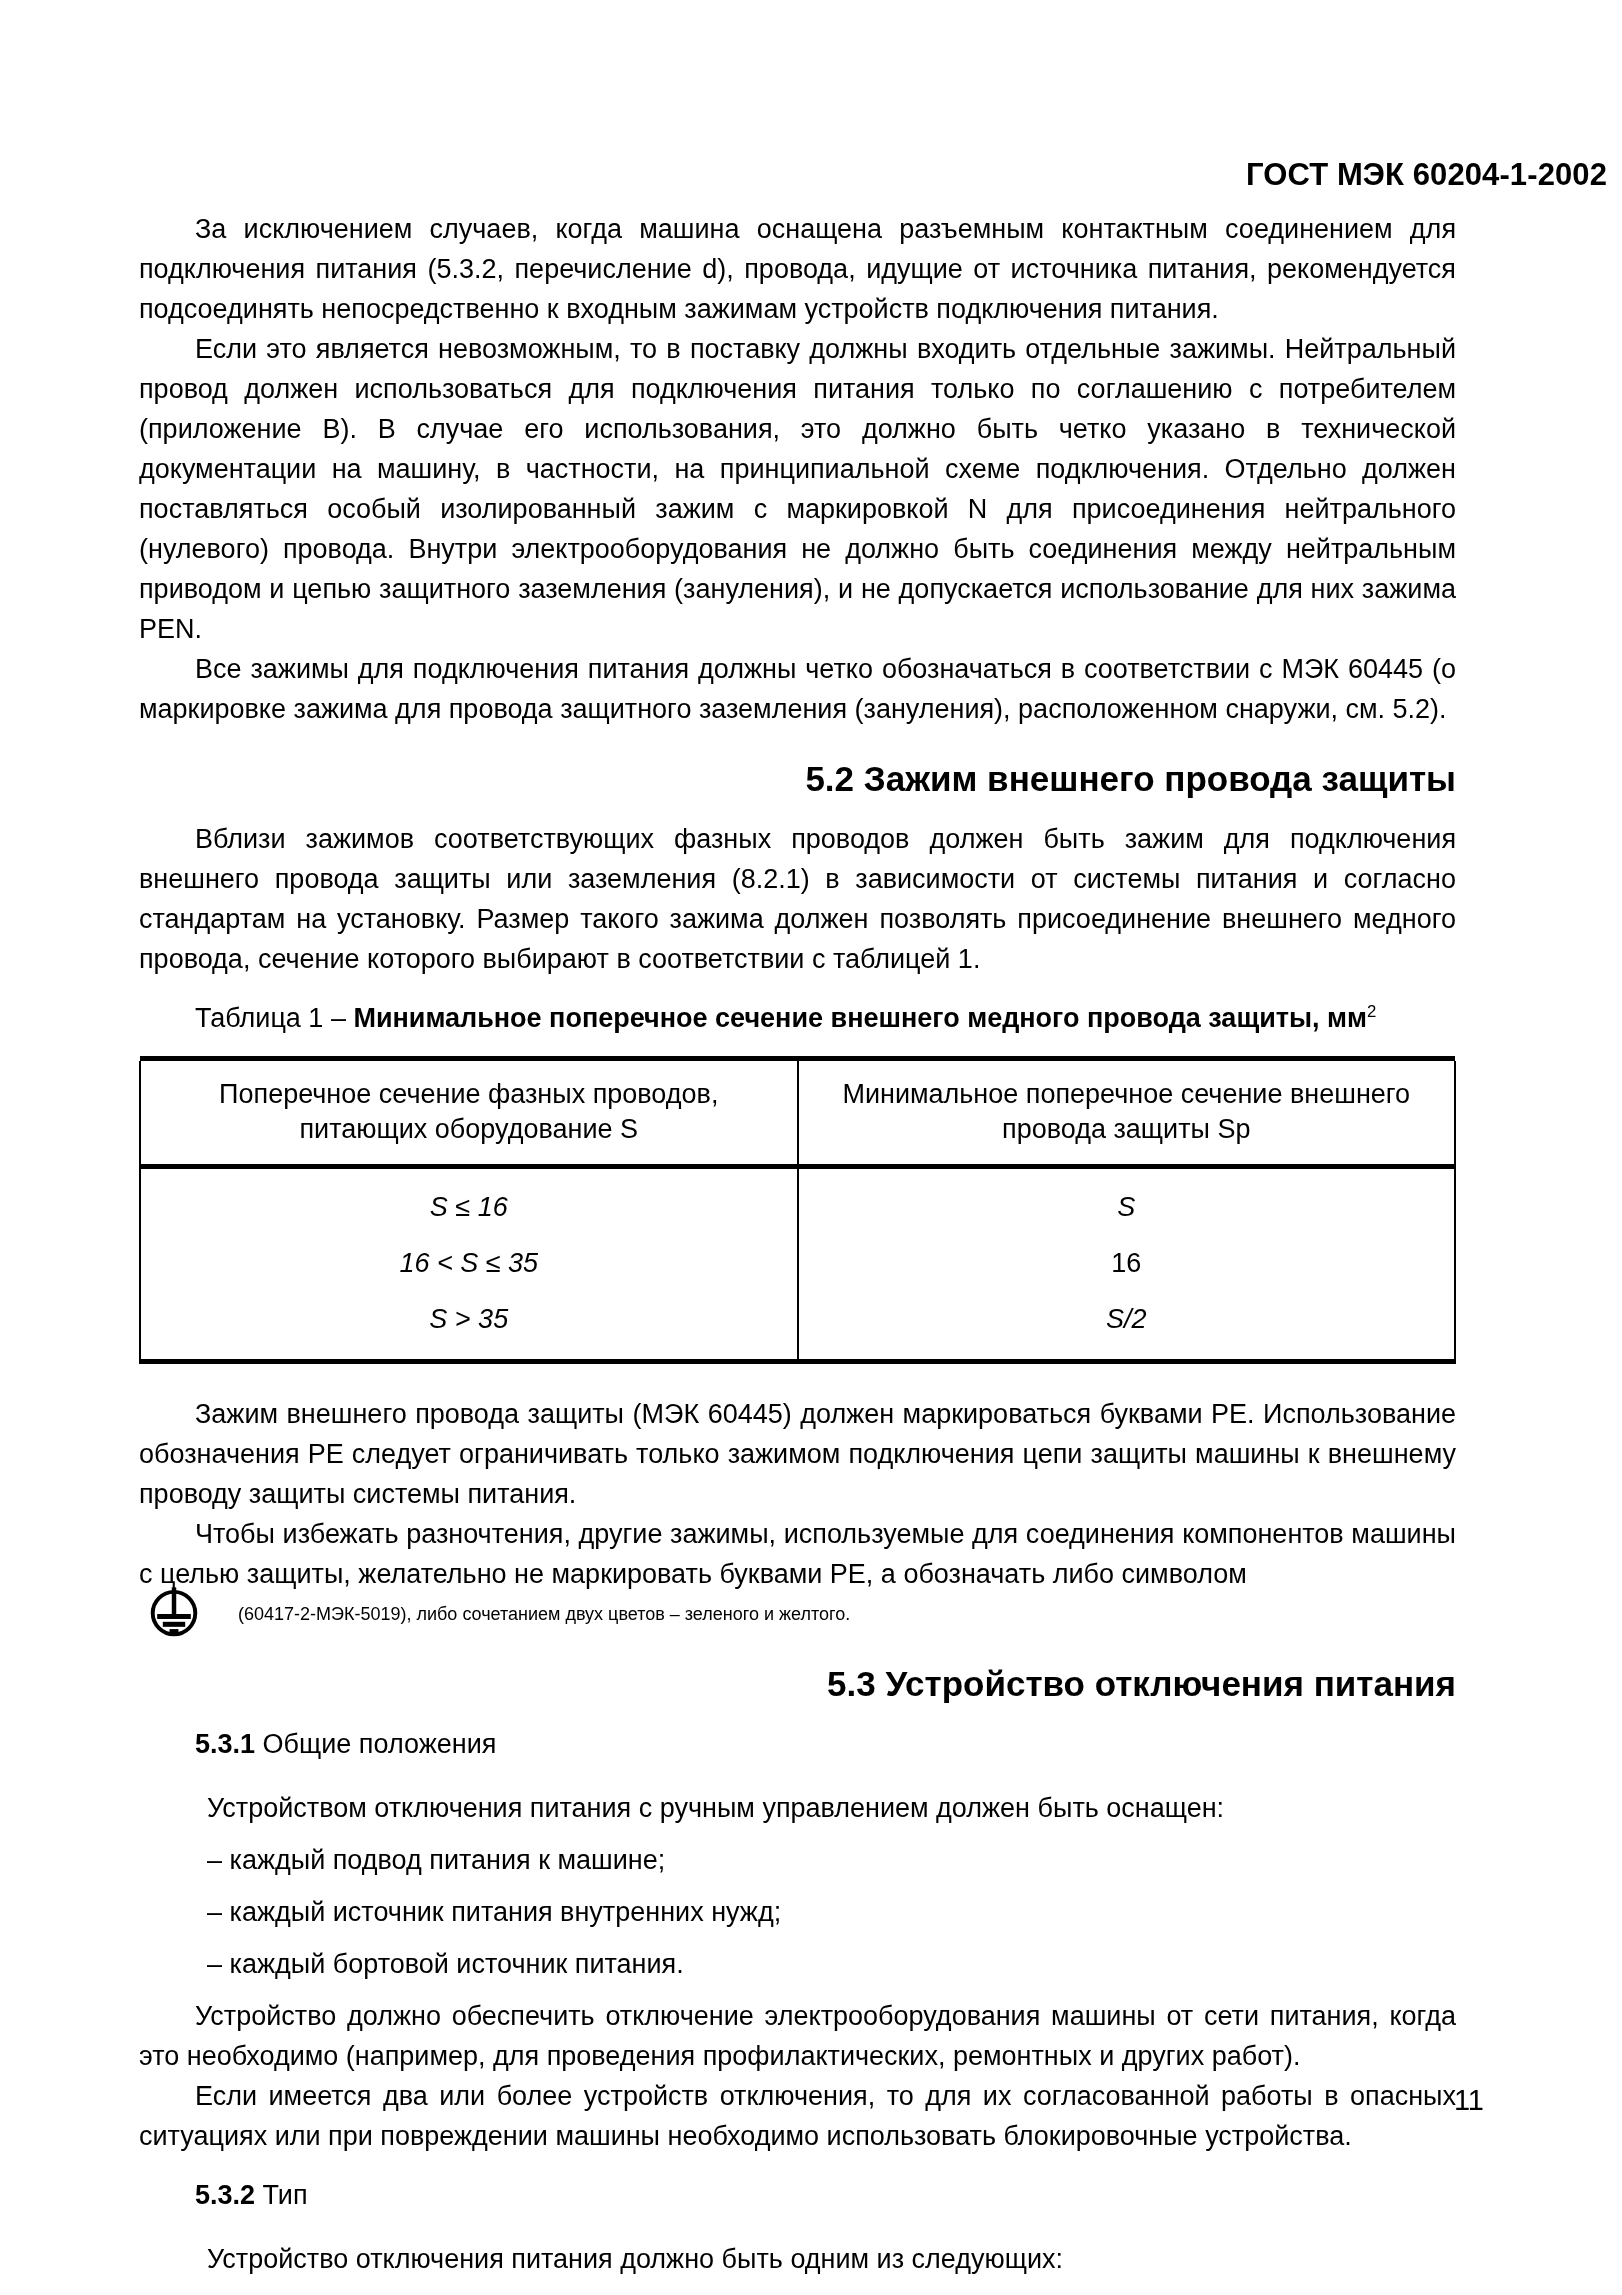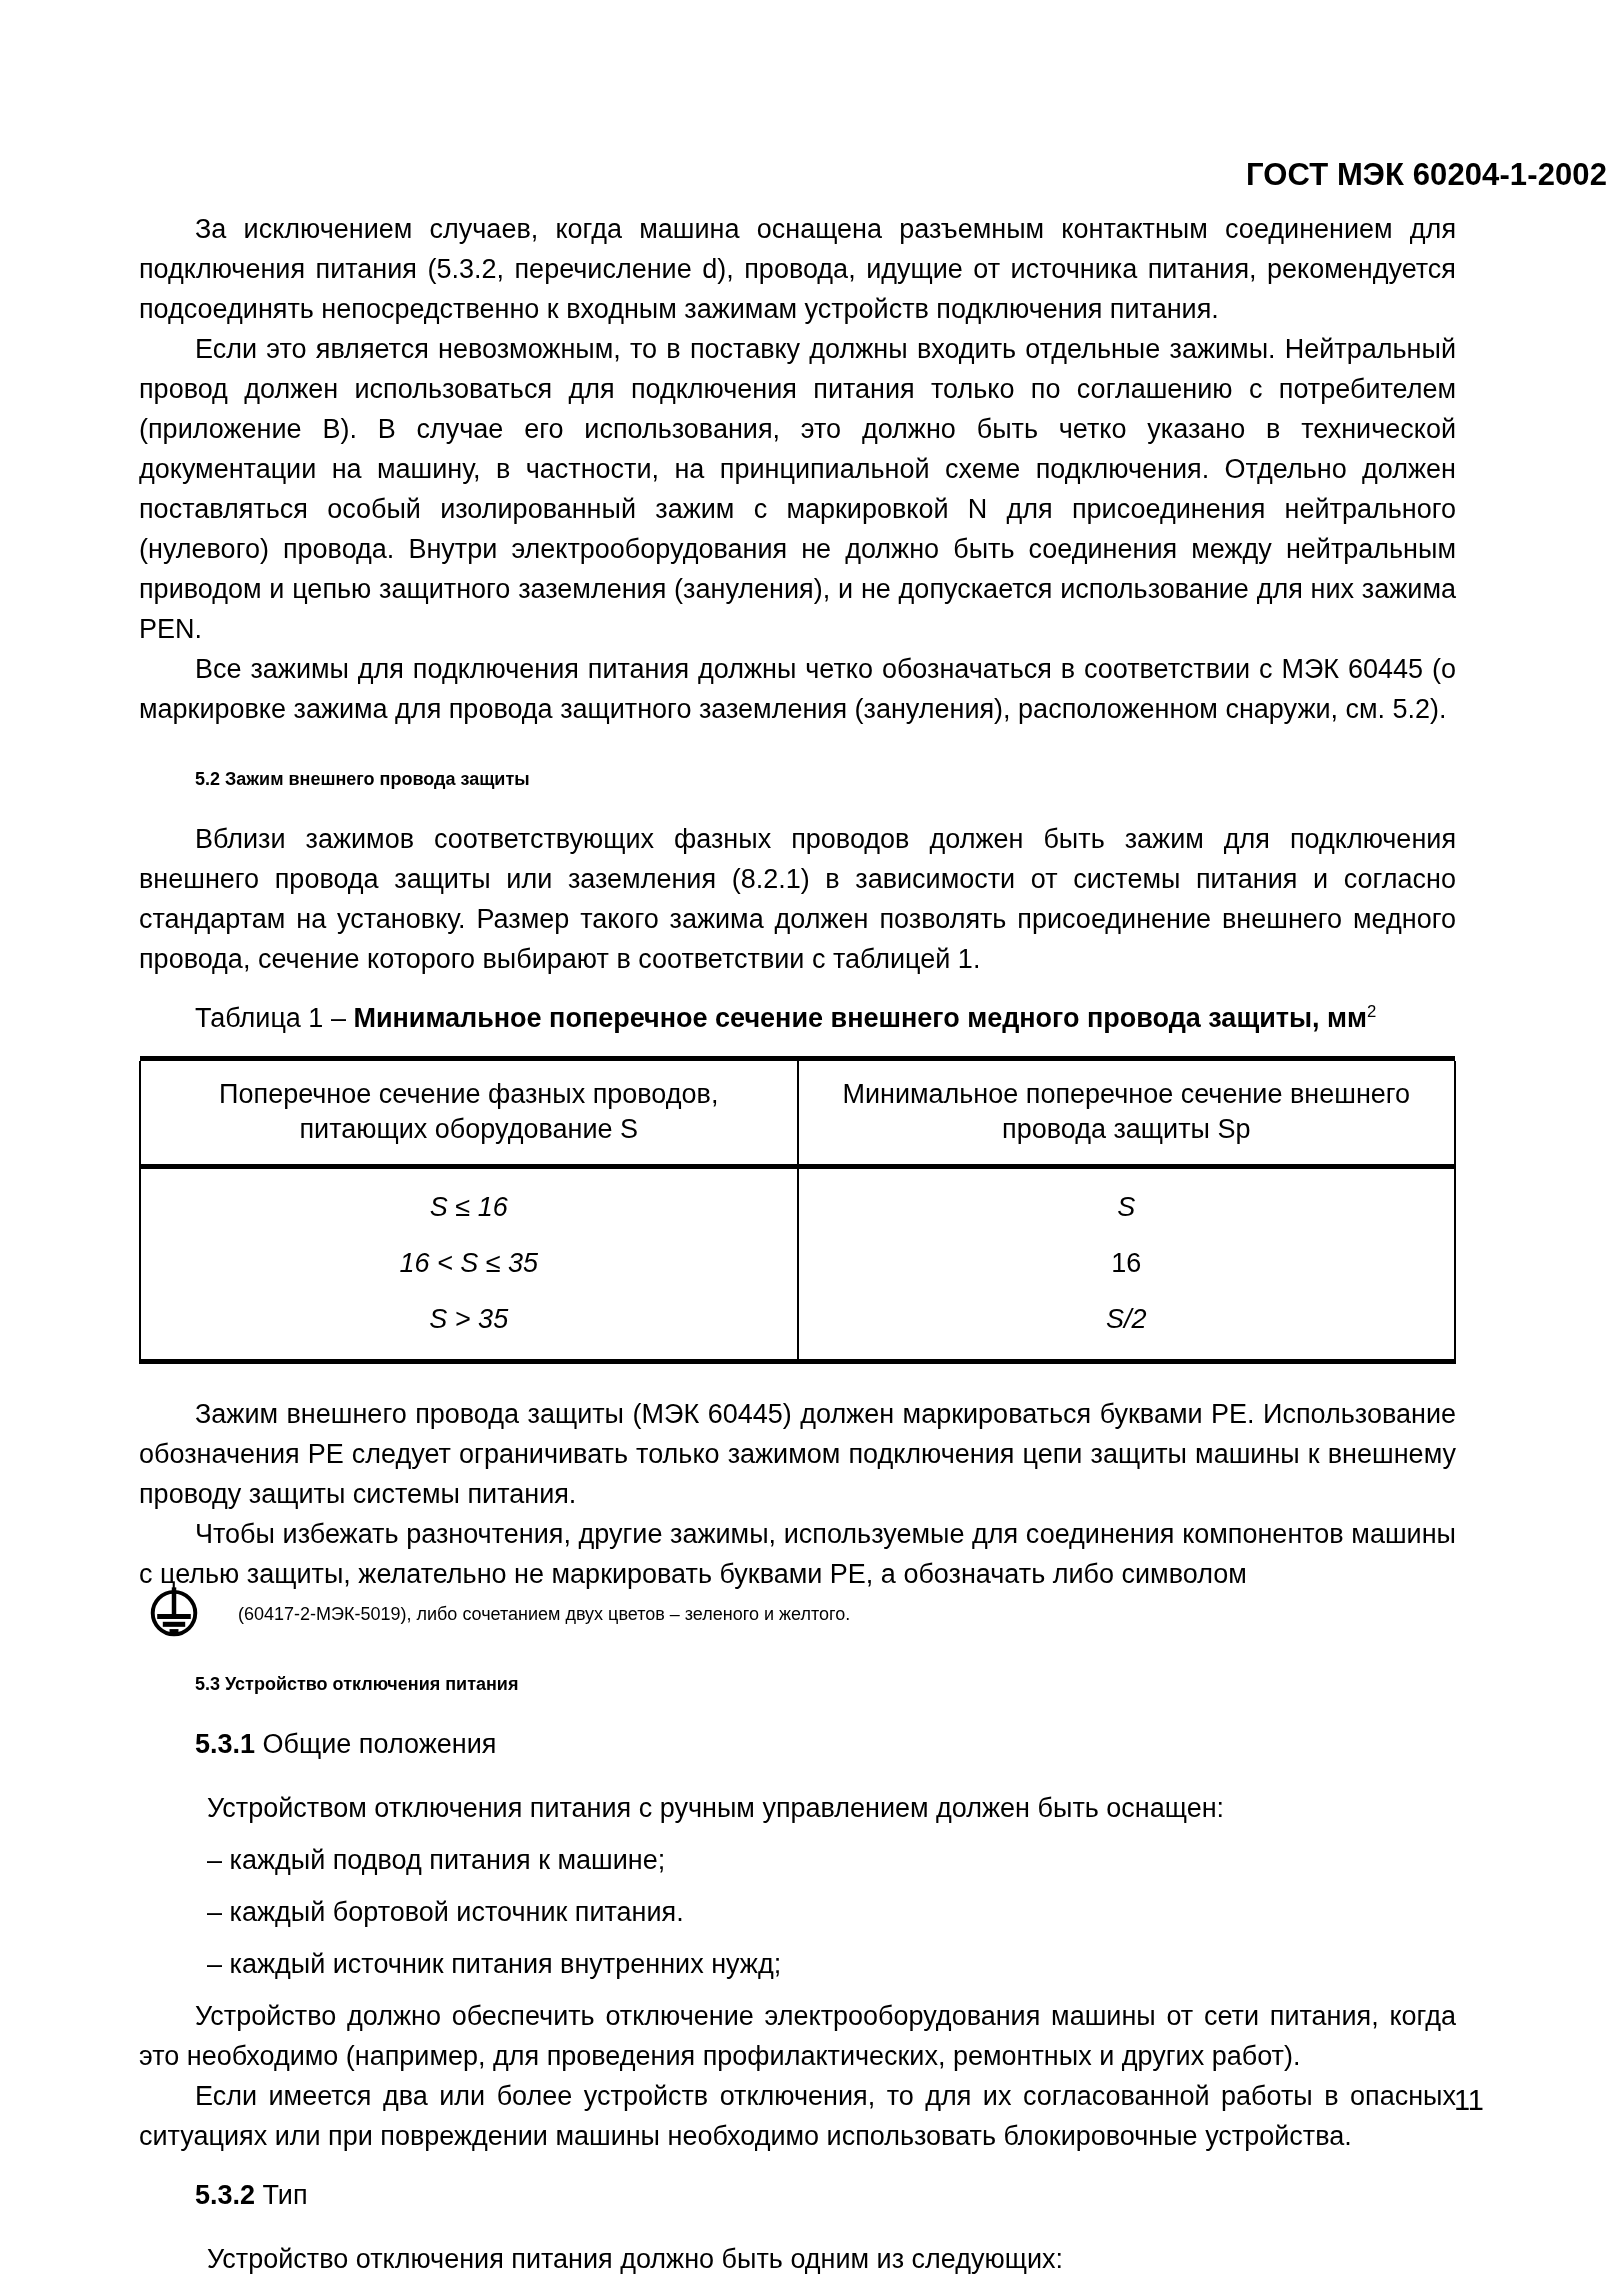--- a/index.html
+++ b/index.html
@@ -46,25 +46,26 @@
     line-height: 40px;
     text-align: justify;
     text-justify: inter-word;
     margin: 0;
     hyphens: none;
   }
   .para.indent { text-indent: 56px; }
 
   
   .h-sec {
-    font-size: 18px;
+    font-size: 35px;
     line-height: 40px;
     font-weight: bold;
     text-indent: 56px;
     margin: 0;
+    text-align: right;
   }
   .h-sub {
     font-size: 27px;
     line-height: 40px;
     margin: 0;
     text-indent: 56px;
   }
   .h-sub .num { font-weight: bold; }
 
   
@@ -265,22 +266,22 @@
 
     <div class="gap-m"></div>
 
     <p class="h-sub"><span class="num">5.3.1 </span><span>Общие положения</span></p>
 
     <div class="gap-s"></div>
 
     <p class="dash-item">Устройством отключения питания с ручным управлением должен быть оснащен:</p>
 
     <p class="dash-item">– каждый подвод питания к машине;</p>
+    <p class="dash-item">– каждый источник питания внутренних нужд;</p>
     <p class="dash-item">– каждый бортовой источник питания.</p>
-    <p class="dash-item">– каждый источник питания внутренних нужд;</p>
 
     <p class="para indent">Устройство должно обеспечить отключение электрооборудования машины от сети питания, когда это необходимо (например, для проведения профилактических, ремонтных и других работ).</p>
 
     <p class="para indent">Если имеется два или более устройств отключения, то для их согласованной работы в опасных ситуациях или при повреждении машины необходимо использовать блокировочные устройства.</p>
 
     <div class="gap-m"></div>
 
     <p class="h-sub"><span class="num">5.3.2 </span><span>Тип</span></p>
 
     <div class="gap-s"></div>

